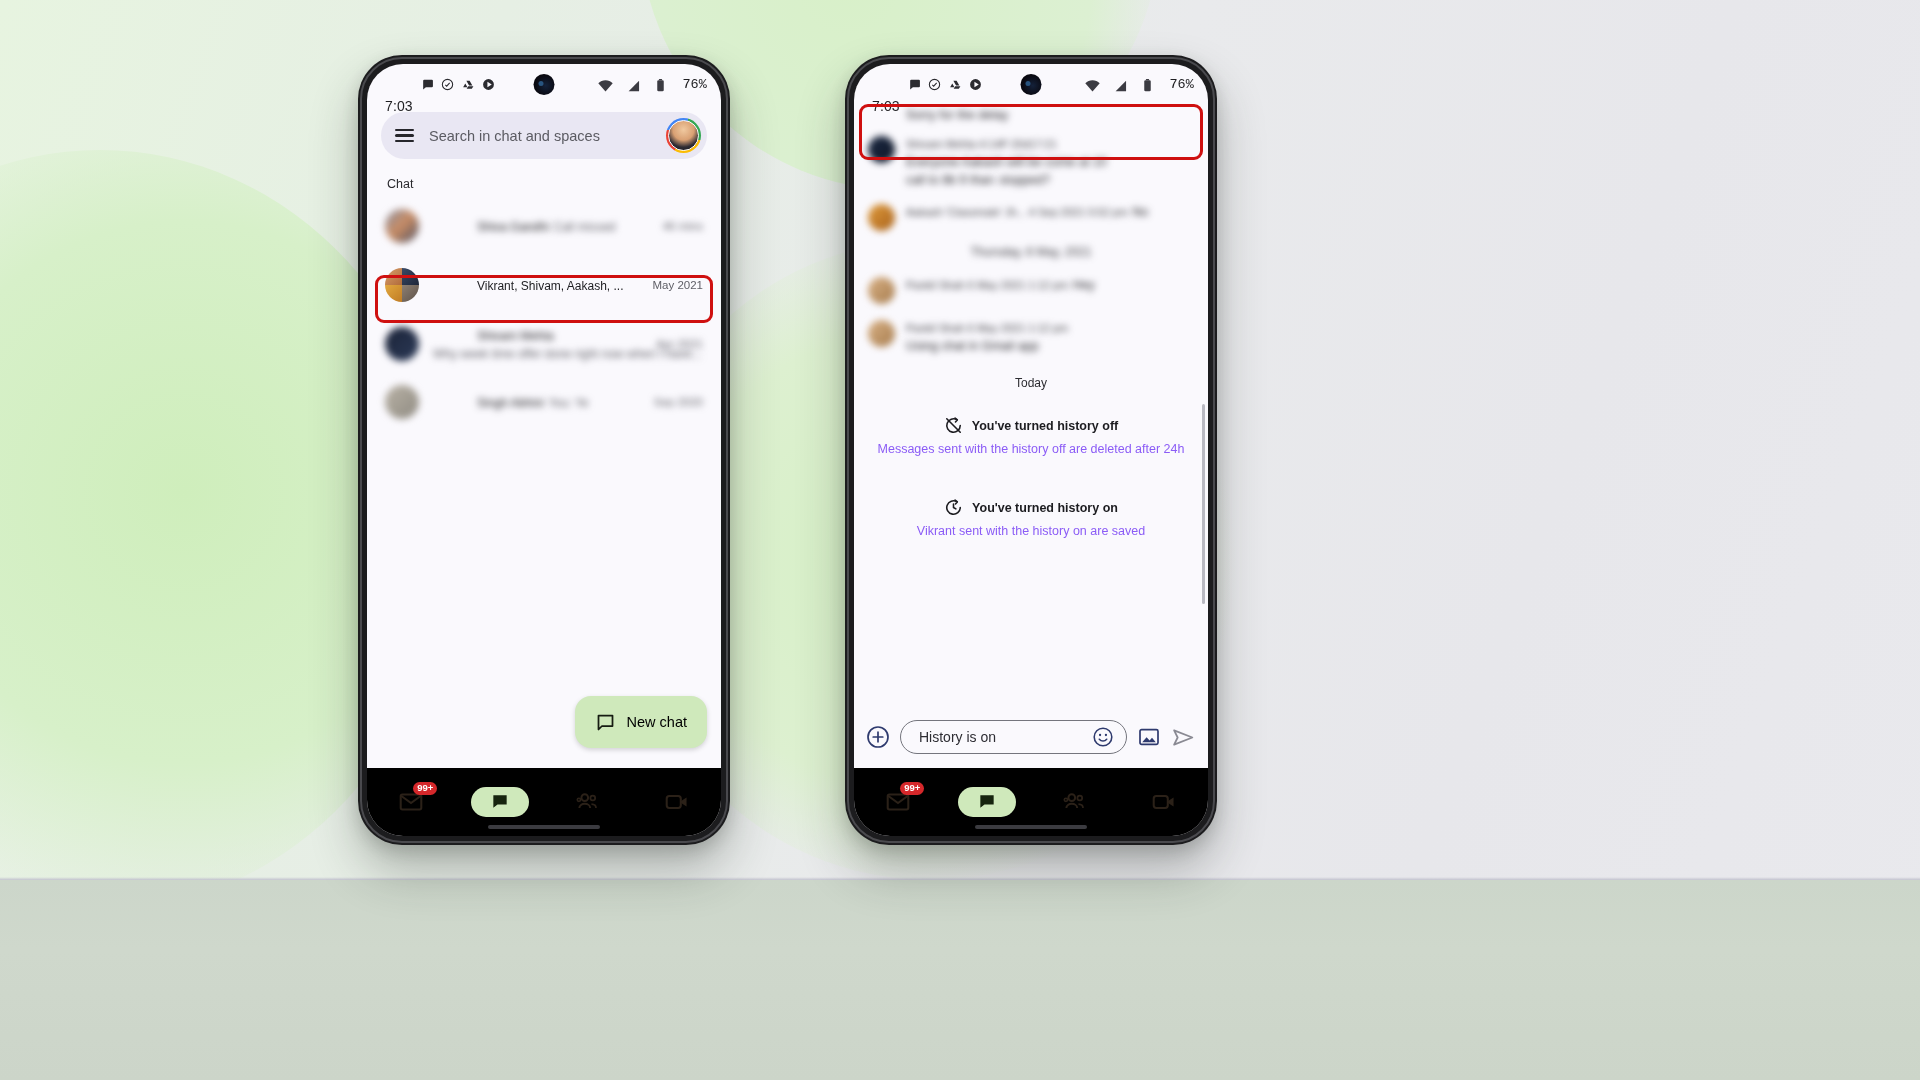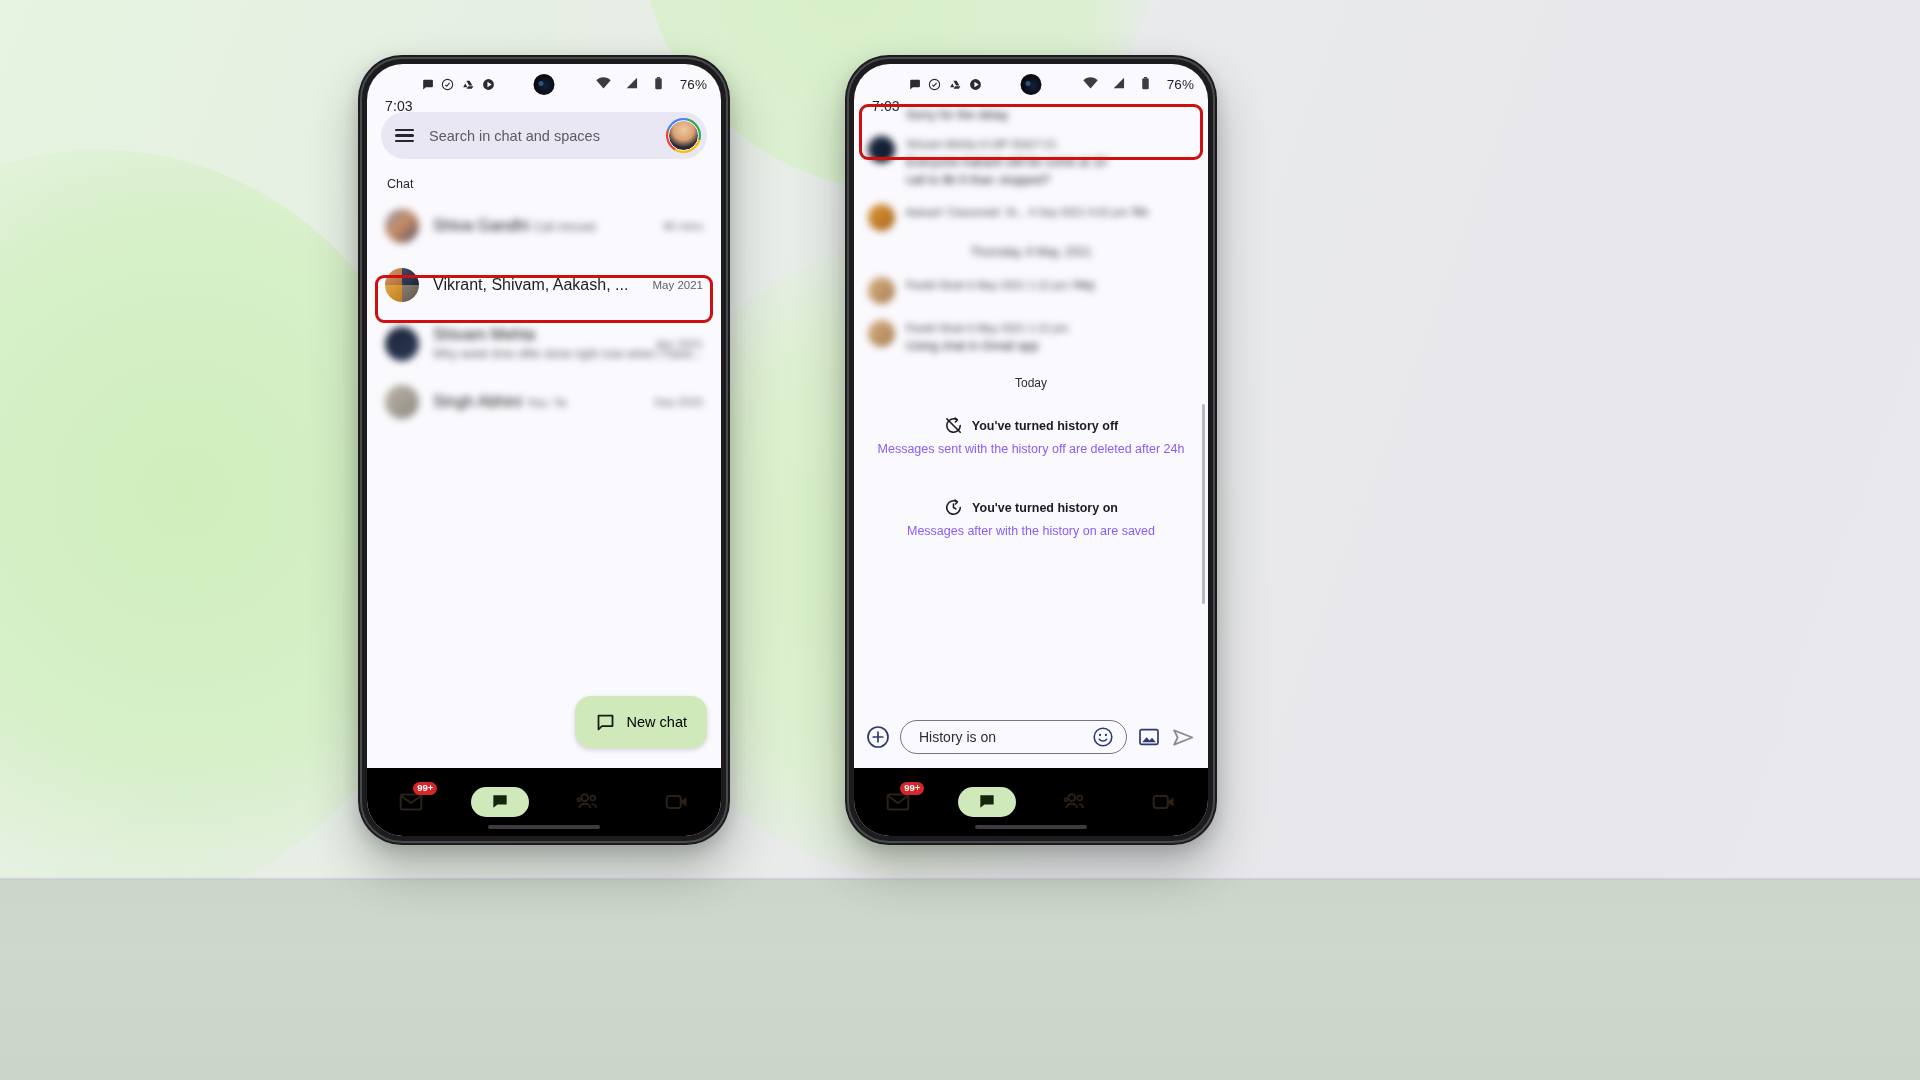--- a/index.html
+++ b/index.html
@@ -83,21 +83,21 @@
     display: flex;
     align-items: center;
     padding: 0 14px 0 18px;
     font-size: 13.5px;
     color: #1f1f22;
     letter-spacing: .1px;
   }
   .sb-time { font-weight: 500; font-size: 14px; margin-right: 8px; margin-top: 44px; }
   .sb-icons-left { display: flex; align-items: center; gap: 7px; }
   .sb-spacer { flex: 1; }
-  .sb-icons-right { display: flex; align-items: flex-start; gap: 15px; }
+  .sb-icons-right { display: flex; align-items: flex-end; gap: 15px; font-family: Liberation Mono, monospace; }
   .sb-pct { font-size: 13.5px; margin-left: 2px; font-weight: 400; }
   .punchhole {
     position: absolute;
     left: 50%; top: 10px;
     transform: translateX(-50%);
     width: 21px; height: 21px;
     border-radius: 50%;
     background: radial-gradient(circle at 58% 55%, #14213a 0%, #0a0a12 60%, #050507 100%);
   }
   .punchhole::after {
@@ -169,21 +169,21 @@
     display: grid;
     grid-template-columns: 1fr 1fr;
     grid-template-rows: 1fr 1fr;
   }
   .av-group span { display: block; }
   .q1 { background: linear-gradient(135deg, #d9a06c, #b06a3a); }
   .q2 { background: linear-gradient(135deg, #3a4a66, #1d2639); }
   .q3 { background: linear-gradient(135deg, #e2a83f, #c07c24); }
   .q4 { background: linear-gradient(135deg, #8d7f72, #5c5148); }
   .row-text { flex: 1; margin-left: 14px; min-width: 0; }
-  .row-title { font-size: 16px; color: #1d1d21; white-space: nowrap; overflow: hidden; }
+  .row-title { font-size: 12px; color: #1d1d21; white-space: nowrap; overflow: hidden; margin-left: 44px; }
   .row-sub { font-size: 12px; color: #5e5e66; margin-top: 3px; white-space: nowrap; overflow: hidden; }
   .row-time { font-size: 11.5px; color: #5e5e66; flex: none; margin-left: 8px; }
   .blurred { filter: blur(3.6px); }
   .blurred-hard { filter: blur(3.9px); }
 
   
   .hl-box {
     position: absolute;
     border: 3.5px solid #cf1010;
     border-radius: 9px;
@@ -592,21 +592,21 @@
         <div class="sys-sub">Messages sent with the history off are deleted after 24h</div>
 
         <div class="sys-row" style="margin-top:42px;">
           <svg width="19" height="19" viewBox="0 0 24 24">
             <path d="M20.5 12a8.5 8.5 0 11-4.2-7.3" fill="none" stroke="#1c1c20" stroke-width="2" stroke-linecap="round"></path>
             <path d="M14 2.6l2.8 2.4-2.3 2.6" fill="none" stroke="#1c1c20" stroke-width="2" stroke-linecap="round" stroke-linejoin="round"></path>
             <path d="M12 7.5V12l3 1.8" fill="none" stroke="#1c1c20" stroke-width="2" stroke-linecap="round" stroke-linejoin="round"></path>
           </svg>
           <span class="sys-title">You've turned history on</span>
         </div>
-        <div class="sys-sub">Messages after with the history on are saved</div>
+        <div class="sys-sub">Vikrant sent with the history on are saved</div>
 
         <div class="scrollbar"></div>
       </div>
 
       <div class="composer">
         <svg width="24" height="24" viewBox="0 0 24 24">
           <circle cx="12" cy="12" r="10" fill="none" stroke="#2e3a6e" stroke-width="1.7"></circle>
           <path d="M12 7.2v9.6M7.2 12h9.6" stroke="#2e3a6e" stroke-width="1.7" stroke-linecap="round"></path>
         </svg>
         <div class="composer-input">

